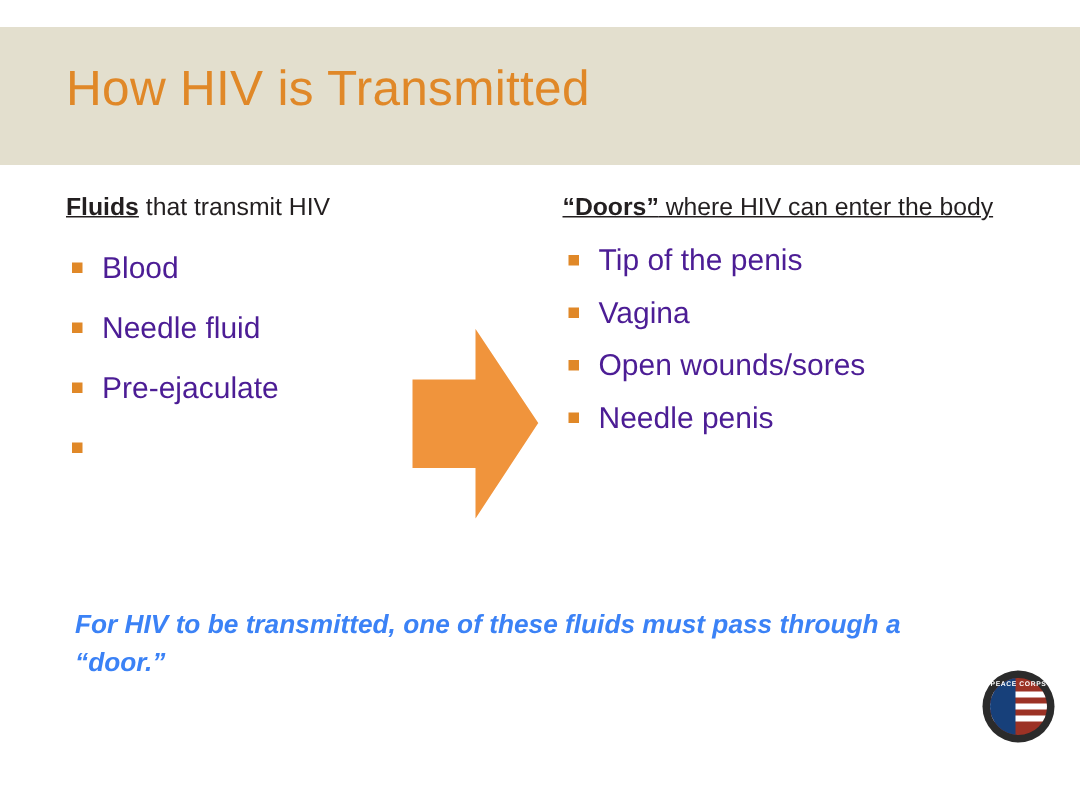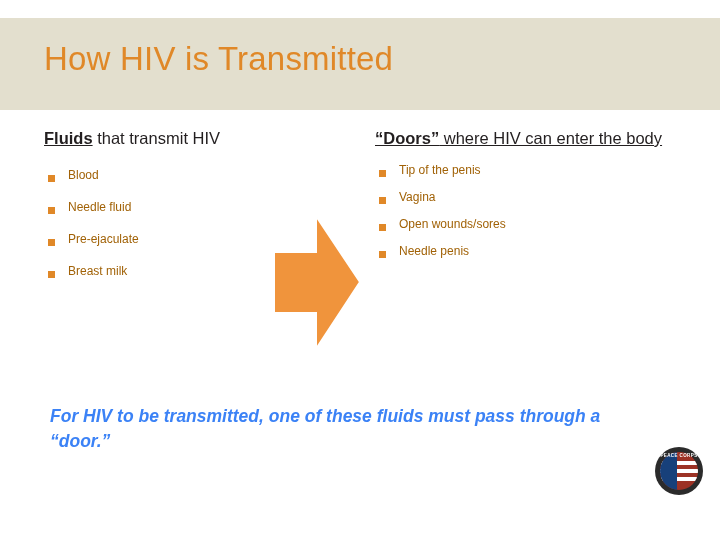--- a/index.html
+++ b/index.html
@@ -63,22 +63,22 @@
     font-weight: bold;
   }
   .bullets {
     list-style: none;
     margin: 0;
     padding: 0;
   }
   .bullets li {
     position: relative;
     padding-left: 24px;
-    font-size: 12px;
-    color: #a16207;
+    font-size: 20px;
+    color: #4c1d95;
     line-height: 1.0;
     margin-top: 18px;
   }
   .col-left .bullets li { margin-top: 20px; }
   .col-right .bullets { margin-top: 8px; }
   .col-right .bullets li { margin-top: 15px; }
   .bullets li .sq {
     position: absolute;
     left: 4px;
     top: 6px;
@@ -161,21 +161,21 @@
   <div class="title-text">How HIV is Transmitted</div>
 
   <div class="col col-left">
     <div class="col-head">
       <b class="u">Fluids</b><span> that transmit HIV</span>
     </div>
     <ul class="bullets">
       <li><span class="sq"></span><span>Blood</span></li>
       <li><span class="sq"></span><span>Needle fluid</span></li>
       <li><span class="sq"></span><span>Pre-ejaculate</span></li>
-      <li><span class="sq"></span><span>Breast milk</span></li>
+      <li><span class="sq"></span></li>
     </ul>
   </div>
 
   <div class="col col-right">
     <div class="col-head">
       <b class="u">“Doors”</b><span class="u"> where HIV can enter the body</span>
     </div>
     <ul class="bullets">
       <li><span class="sq"></span><span>Tip of the penis</span></li>
       <li><span class="sq"></span><span>Vagina</span></li>

